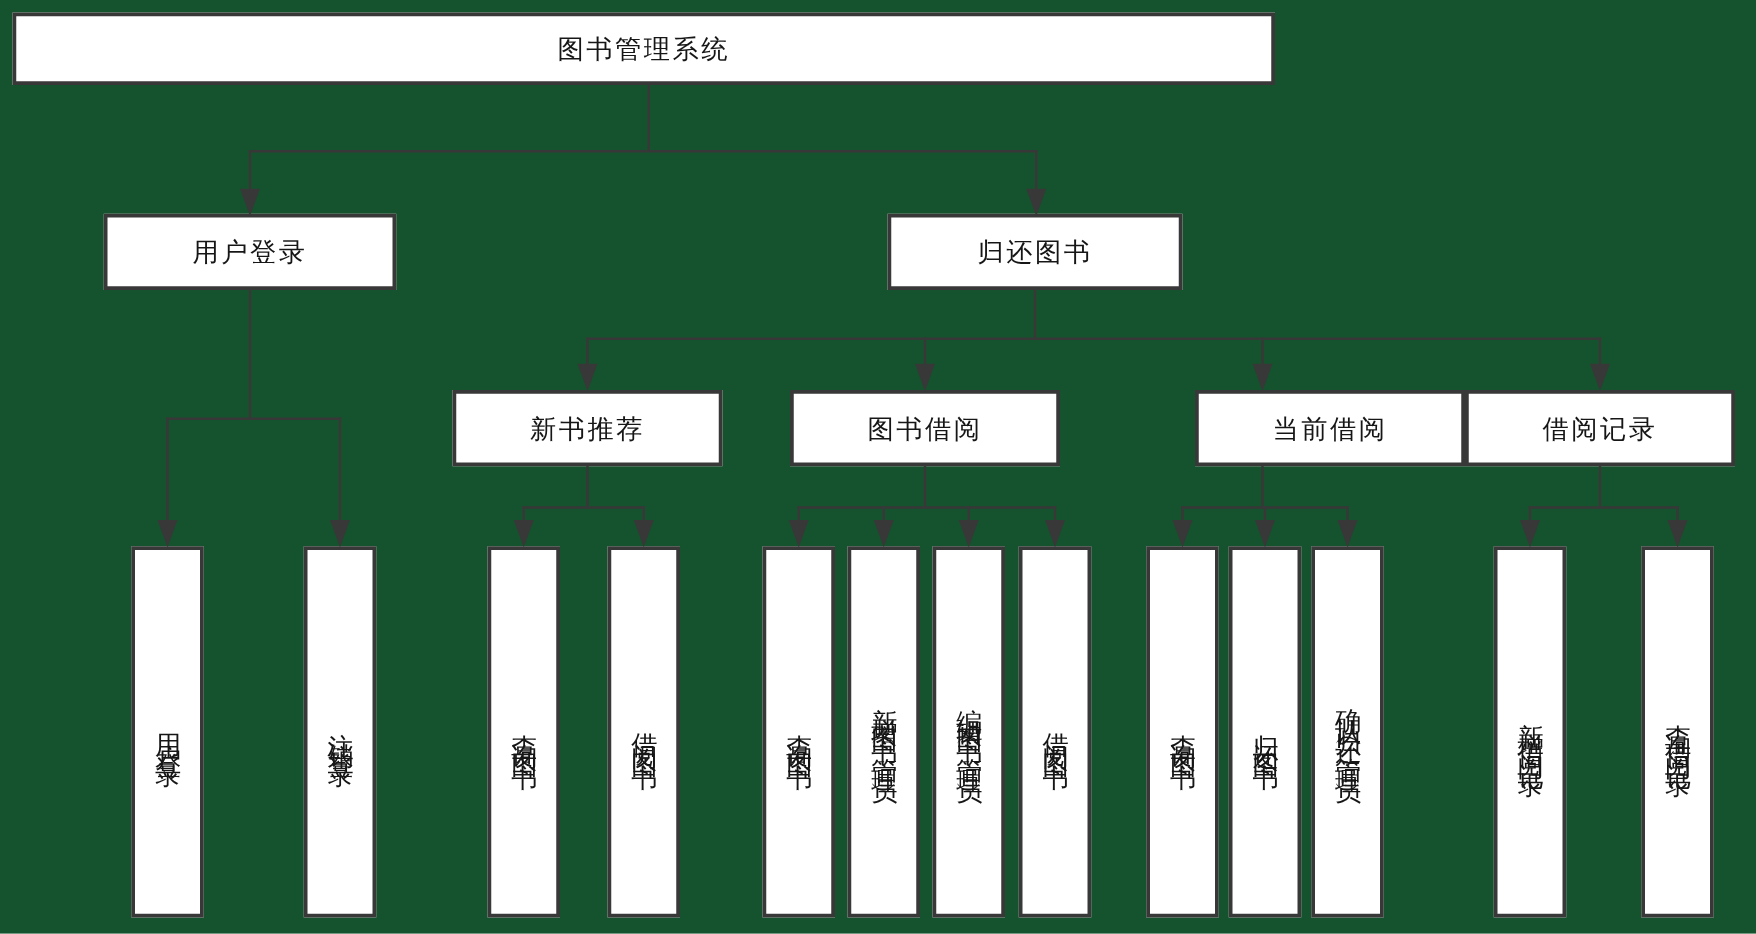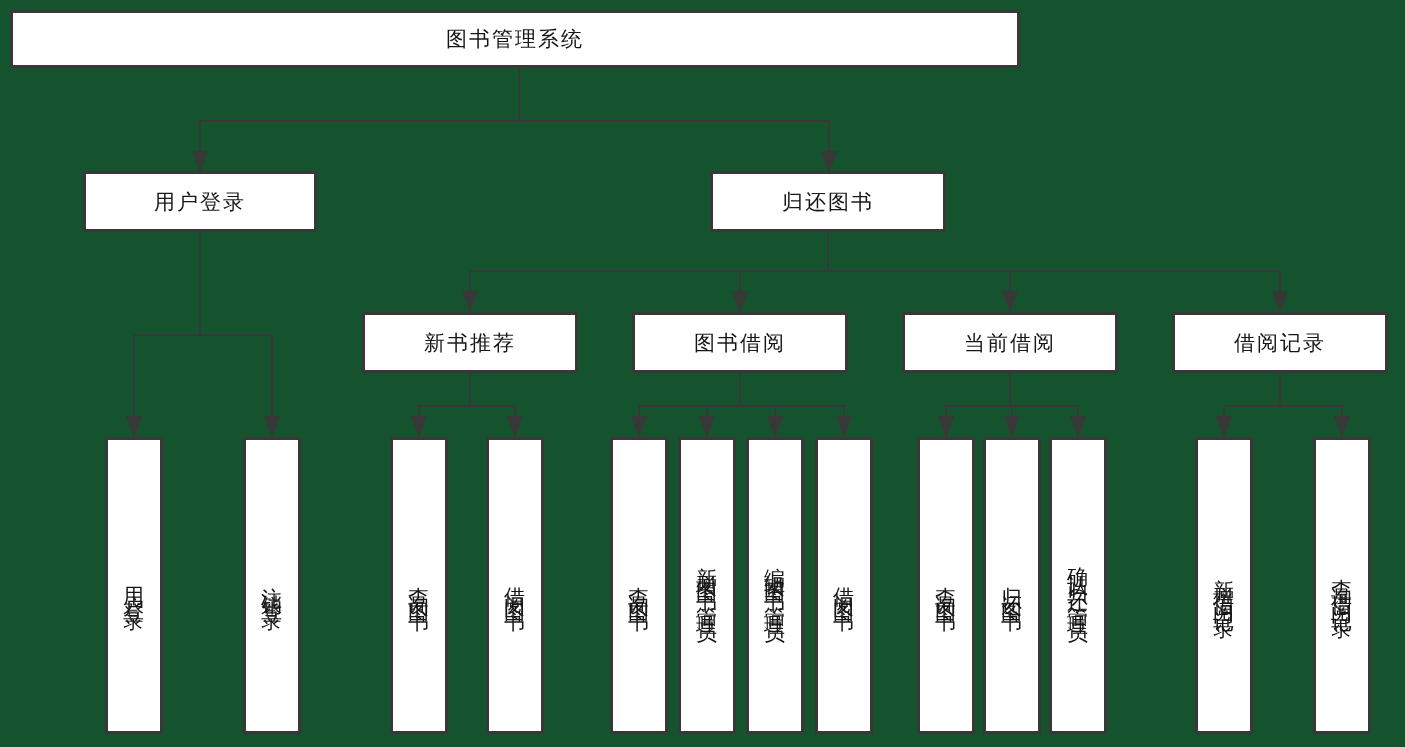--- a/index.html
+++ b/index.html
@@ -46,21 +46,21 @@
   <div class="box lvl2" style="left:710px;width:236px;">
     <span>归还图书</span>
   </div>
 
   <div class="box lvl3" style="left:632px;">
     <span>图书借阅</span>
   </div>
   <div class="box lvl3" style="left:362px;">
     <span>新书推荐</span>
   </div>
-  <div class="box lvl3" style="left:902px;">
+  <div class="box lvl3" style="left:956px;">
     <span>当前借阅</span>
   </div>
   <div class="box lvl3" style="left:1172px;">
     <span>借阅记录</span>
   </div>
 
   <div class="box leaf" style="left:105px;">
     <span class="vtext">用户登录</span>
   </div>
   <div class="box leaf" style="left:243px;">

